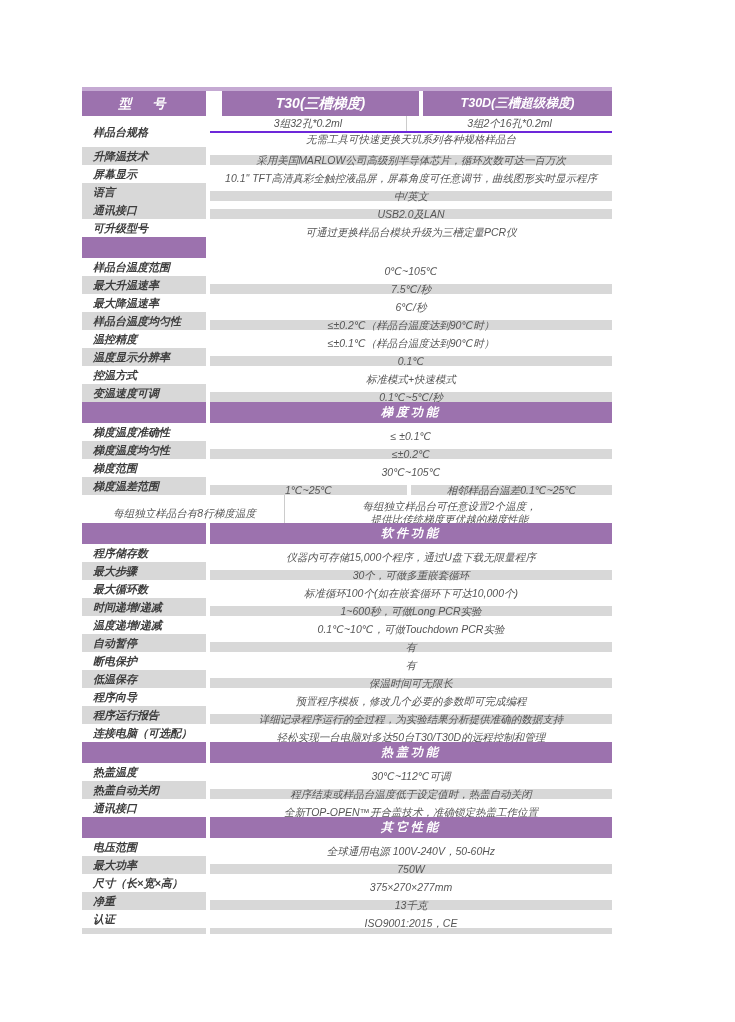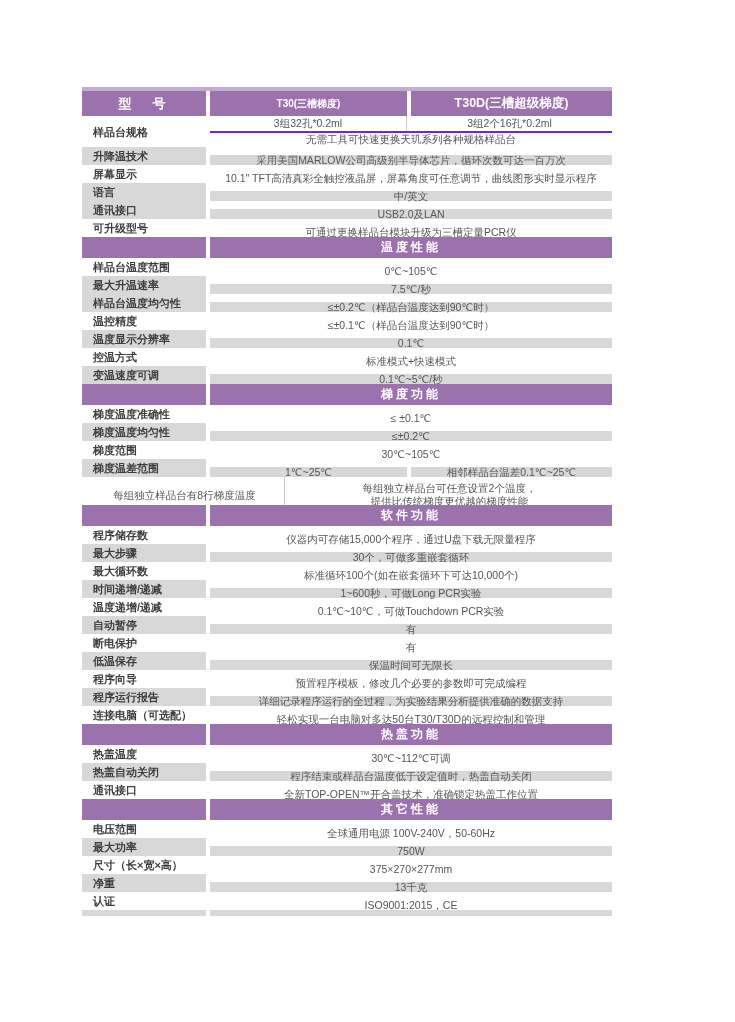--- a/index.html
+++ b/index.html
@@ -7,20 +7,21 @@
     position:relative;
     width:735px;height:1022px;
     background:#ffffff;
     font-family:"Liberation Sans","DejaVu Sans",sans-serif;
     overflow:hidden;
   }
   .spec-table{
     position:absolute;
     left:82px;top:87px;
     width:530px;
+    font-style:italic;
   }
   .top-accent{height:4px;background:#c5aad3;}
   .r{display:flex;align-items:stretch;}
   .lbl{
     width:124px;flex:0 0 124px;
     display:flex;align-items:center;
     padding-left:11px;box-sizing:border-box;
     font-size:11px;font-weight:bold;color:#3d3d3d;
     line-height:12px;
   }
@@ -35,21 +36,21 @@
   .h-tall{height:28px;}
   .h-section{height:21px;}
   .h-header{height:25px;}
   .shade-white .lbl,.shade-white .val{background:#ffffff;}
   .shade-gray .lbl,.shade-gray .val{background:#d8d8d8;}
   .thead .cell{
     background:#9c72ae;color:#ffffff;font-weight:bold;
     display:flex;align-items:center;justify-content:center;
   }
   .thead .model{width:124px;flex:0 0 124px;font-size:13px;letter-spacing:4px;}
-  .thead .c1{flex:0 0 197px;font-size:10px;}
+  .thead .c1{flex:0 0 197px;font-size:14px;margin-left:12px;}
   .thead .c2{flex:1;font-size:12.5px;}
   .section-row .lbl-band{width:124px;flex:0 0 124px;background:#9c72ae;}
   .section-row .title-band{
     flex:1;background:#9c72ae;color:#ffffff;
     display:flex;align-items:center;justify-content:center;
     font-size:12px;font-weight:bold;letter-spacing:3px;
   }
   .split .cellA{flex:0 0 197px;}
   .split .cellB{flex:1;}
   .divider-white{width:4px;flex:0 0 4px;background:#ffffff;}
@@ -129,34 +130,40 @@
         <div class="r h-normal shade-white">
           <div class="lbl">可升级型号</div>
           <div class="gut"></div>
           <div class="valarea">
             <div class="val">可通过更换样品台模块升级为三槽定量PCR仪</div>
           </div>
         </div>
         <div class="r section-row h-section">
           <div class="lbl-band"></div>
           <div class="gut"></div>
-          <div class="title-band">温度性能</div>
         </div>
         <div class="r h-normal shade-white">
           <div class="lbl">样品台温度范围</div>
           <div class="gut"></div>
           <div class="valarea">
             <div class="val">0℃~105℃</div>
           </div>
         </div>
         <div class="r h-normal shade-gray">
           <div class="lbl">最大升温速率</div>
           <div class="gut"></div>
           <div class="valarea">
             <div class="val">7.5℃/秒</div>
+          </div>
+        </div>
+        <div class="r h-normal shade-white">
+          <div class="lbl">最大降温速率</div>
+          <div class="gut"></div>
+          <div class="valarea">
+            <div class="val">6℃/秒</div>
           </div>
         </div>
         <div class="r h-normal shade-gray">
           <div class="lbl">样品台温度均匀性</div>
           <div class="gut"></div>
           <div class="valarea">
             <div class="val">≤±0.2℃（样品台温度达到90℃时）</div>
           </div>
         </div>
         <div class="r h-normal shade-white">

